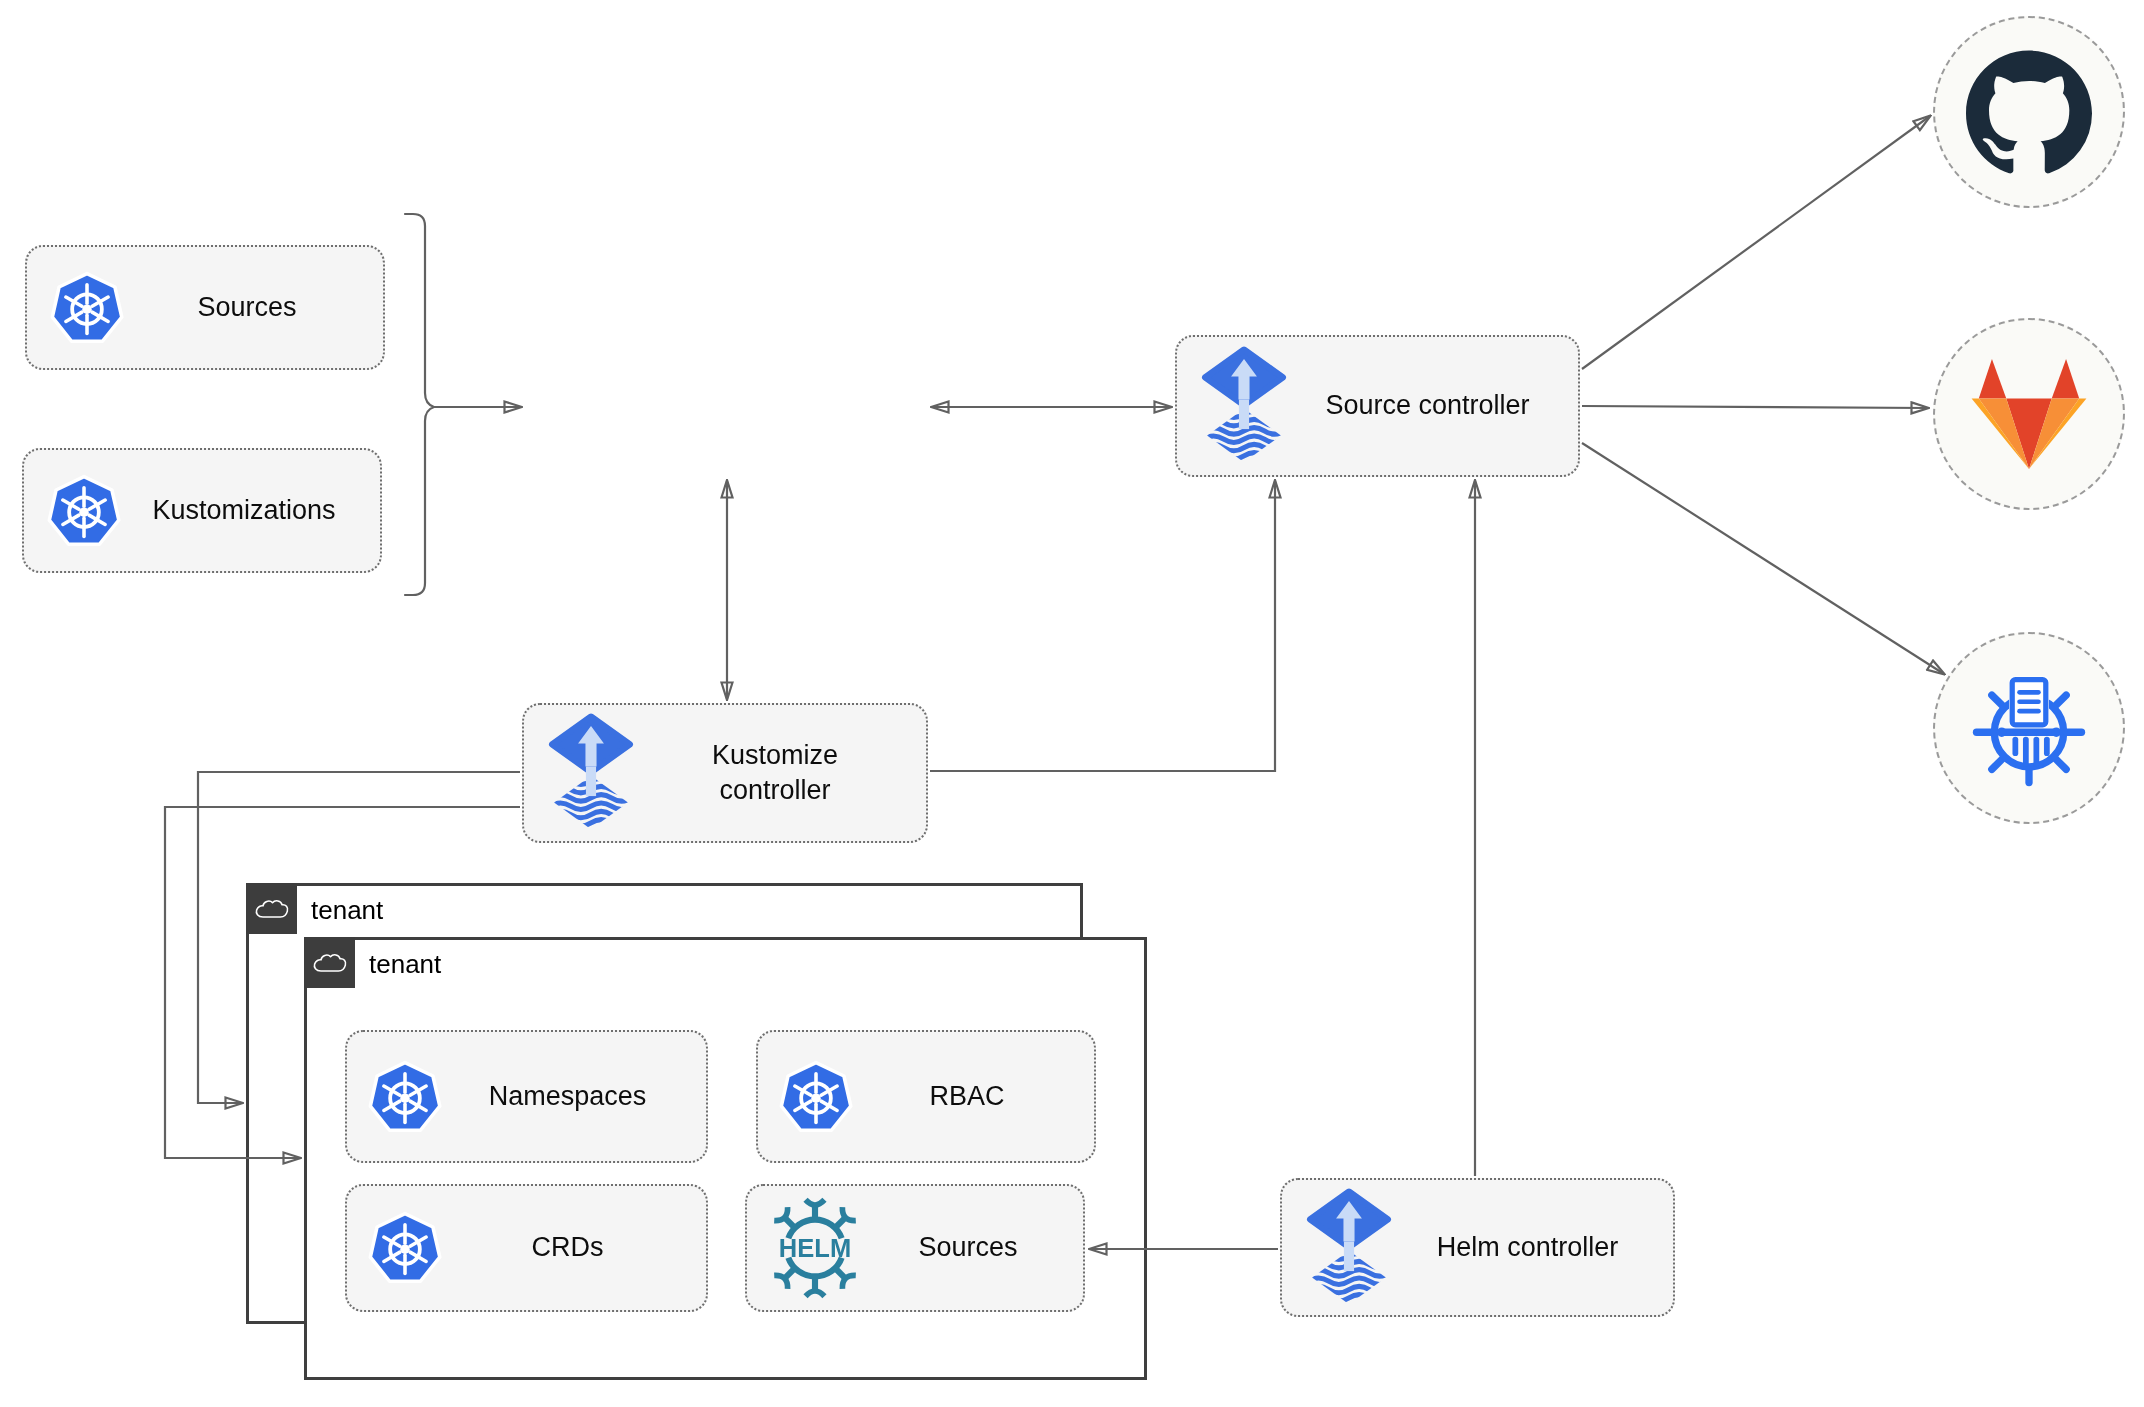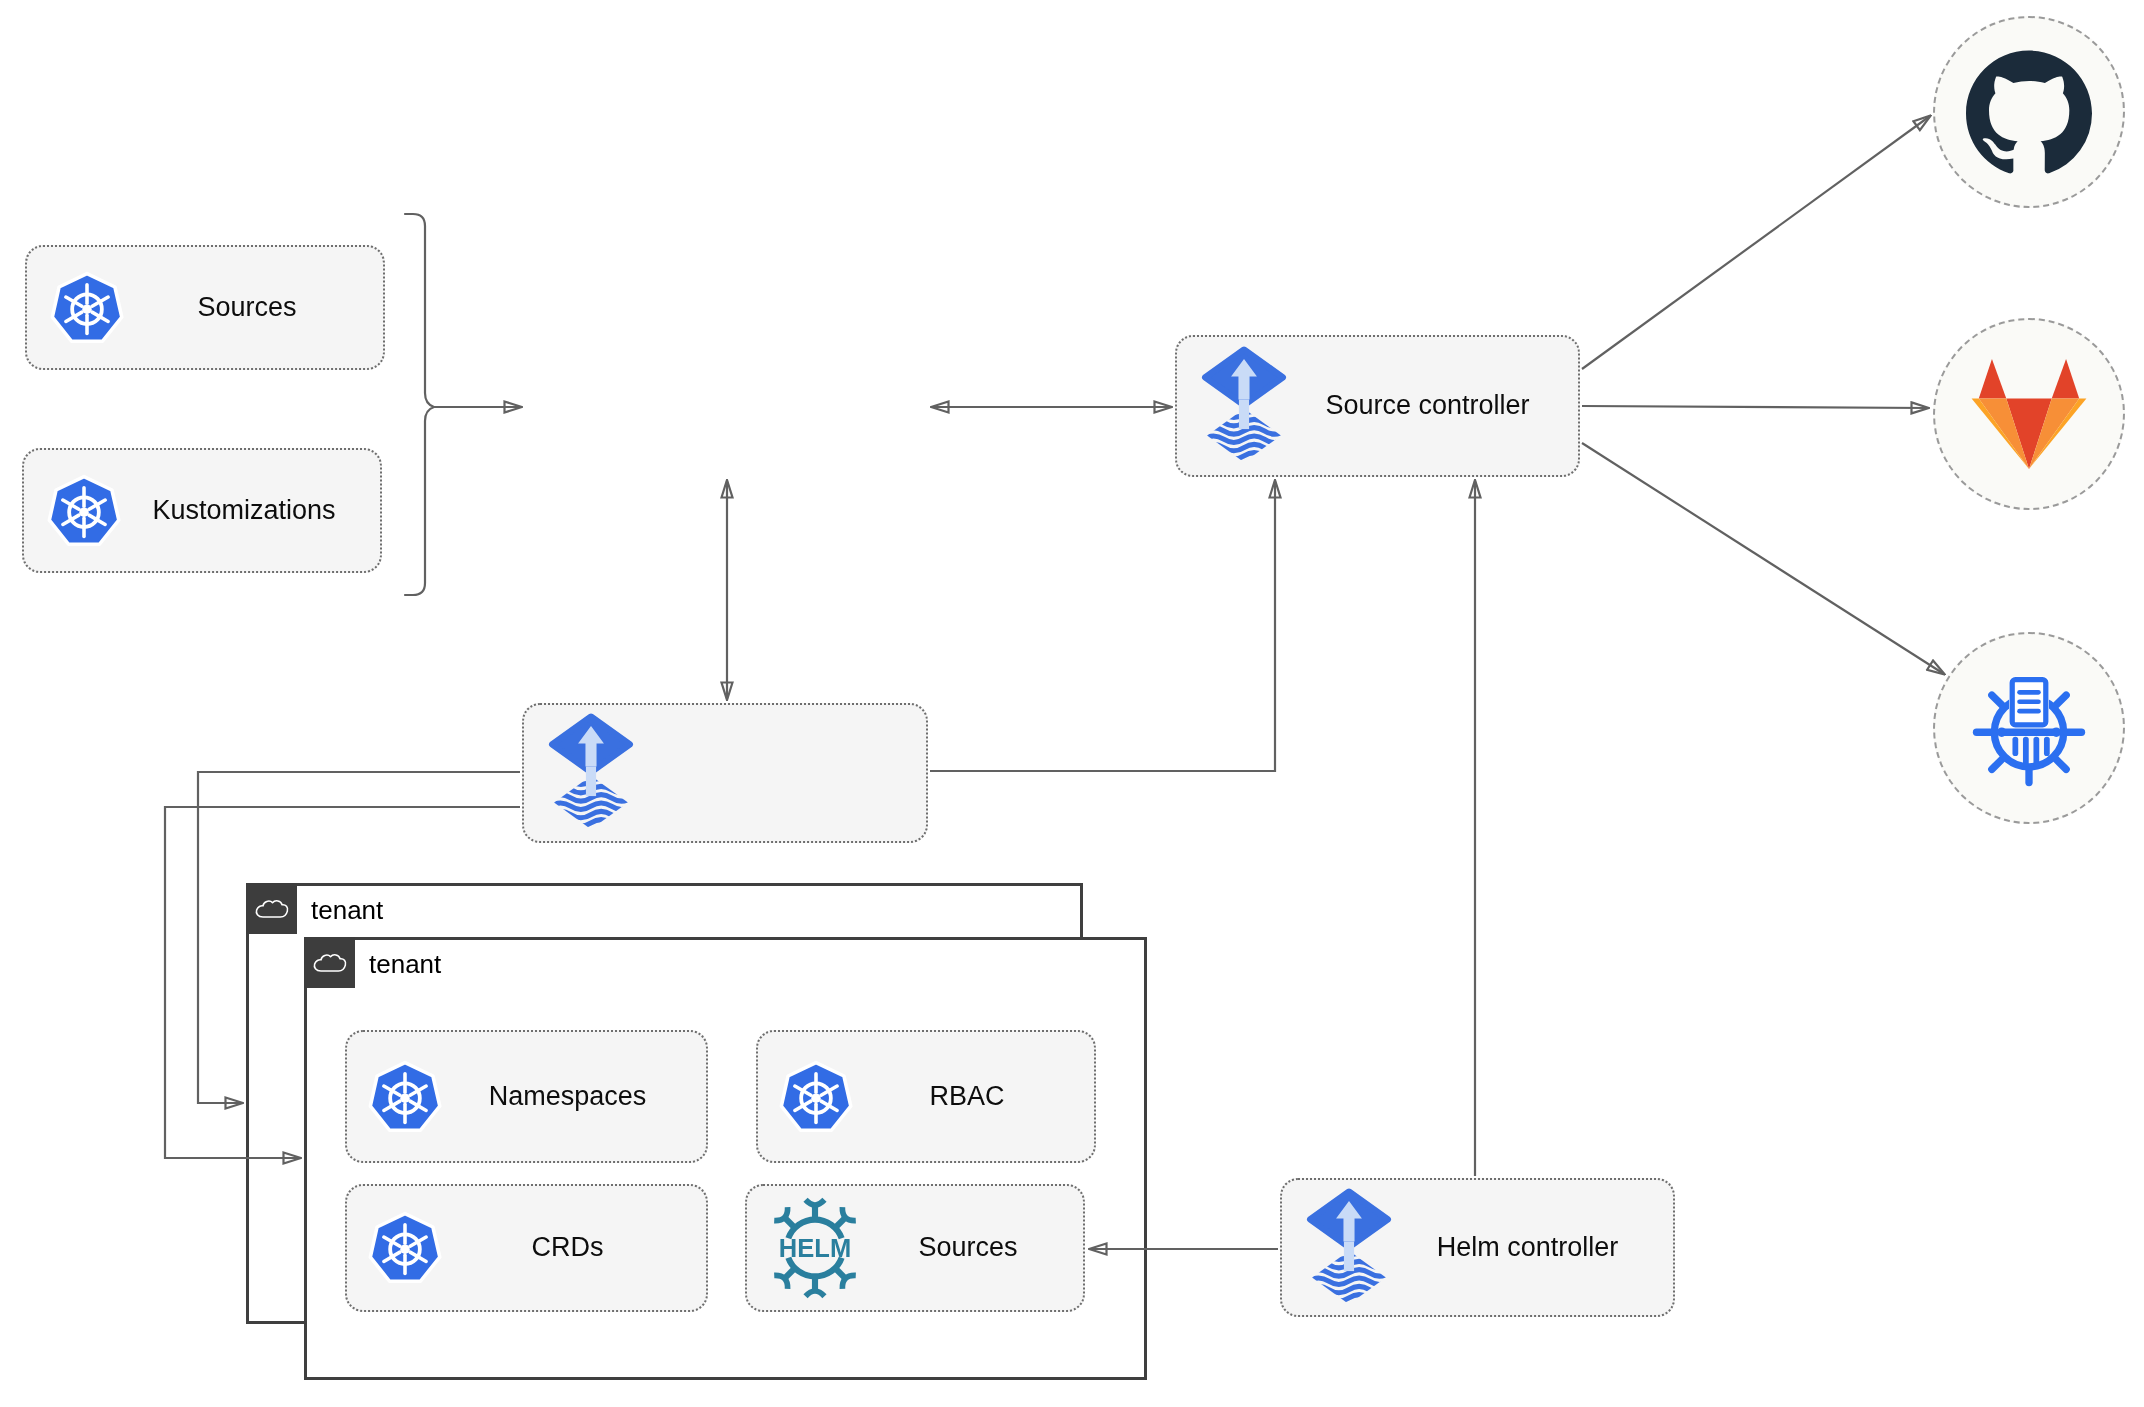--- a/index.html
+++ b/index.html
@@ -165,20 +165,21 @@
     <svg class="icon" width="94" height="120" viewBox="0 0 100 130">
         <use href="#flux-logo"></use>
       </svg>
     <span class="label">Source controller</span>
   </div>
 
   <div class="node" id="node-kustomize-ctrl">
     <svg class="icon" width="94" height="120" viewBox="0 0 100 130">
         <use href="#flux-logo"></use>
       </svg>
+    <span class="label">Kustomize controller</span>
   </div>
 
   <div class="node" id="node-helm-ctrl">
     <svg class="icon" width="94" height="120" viewBox="0 0 100 130">
         <use href="#flux-logo"></use>
       </svg>
     <span class="label">Helm controller</span>
   </div>
 
   <div class="node" id="pill-namespaces">

